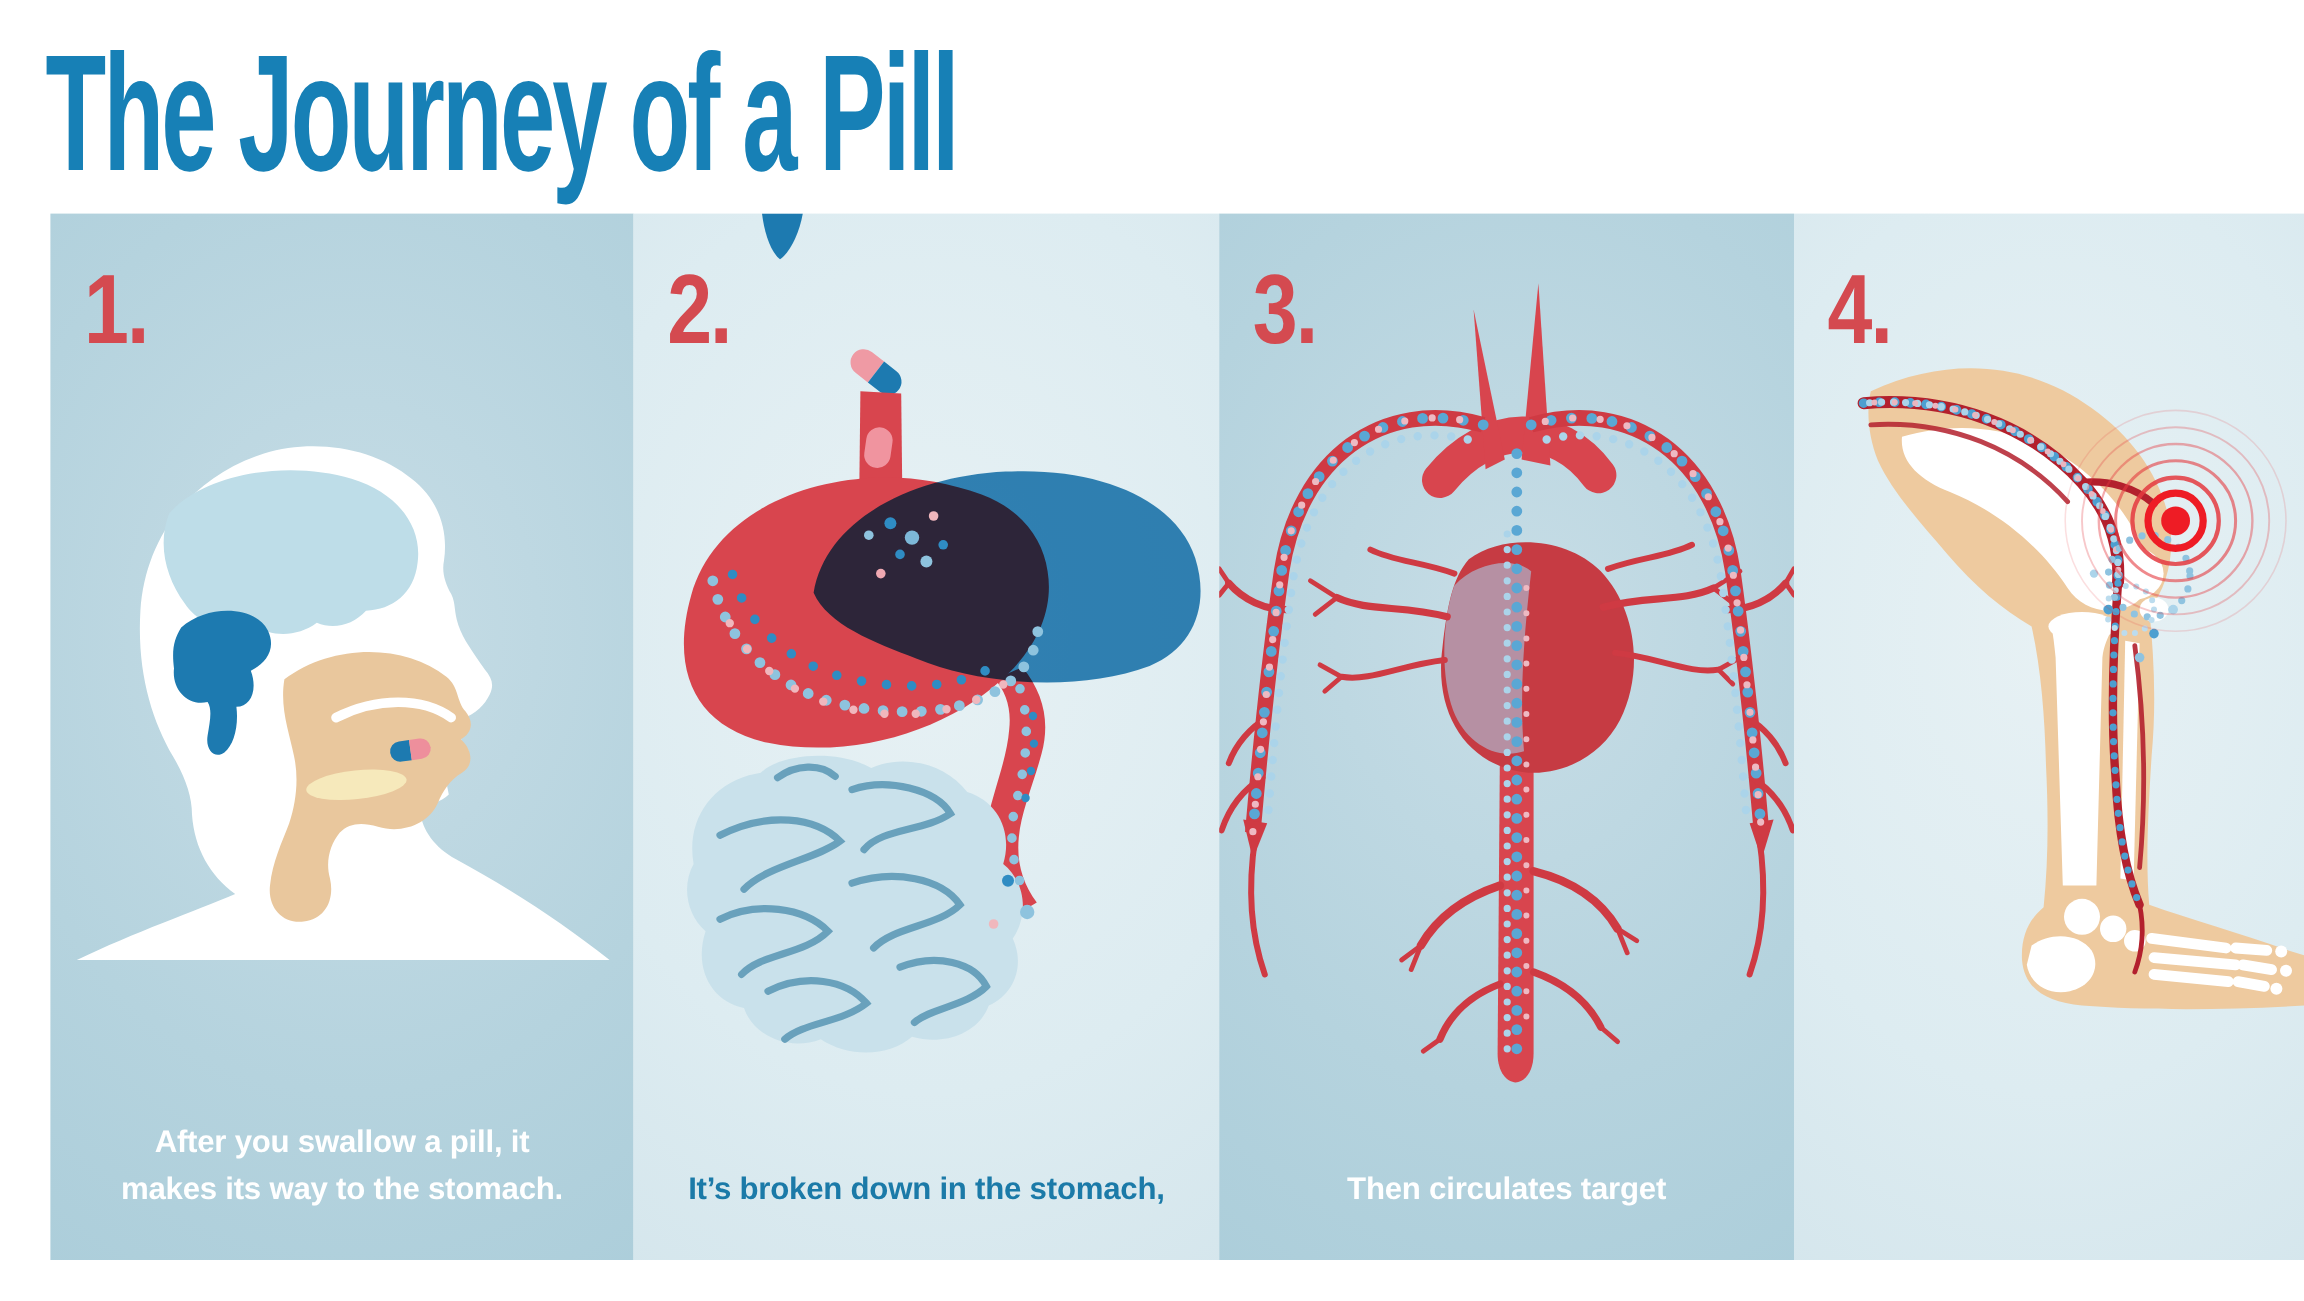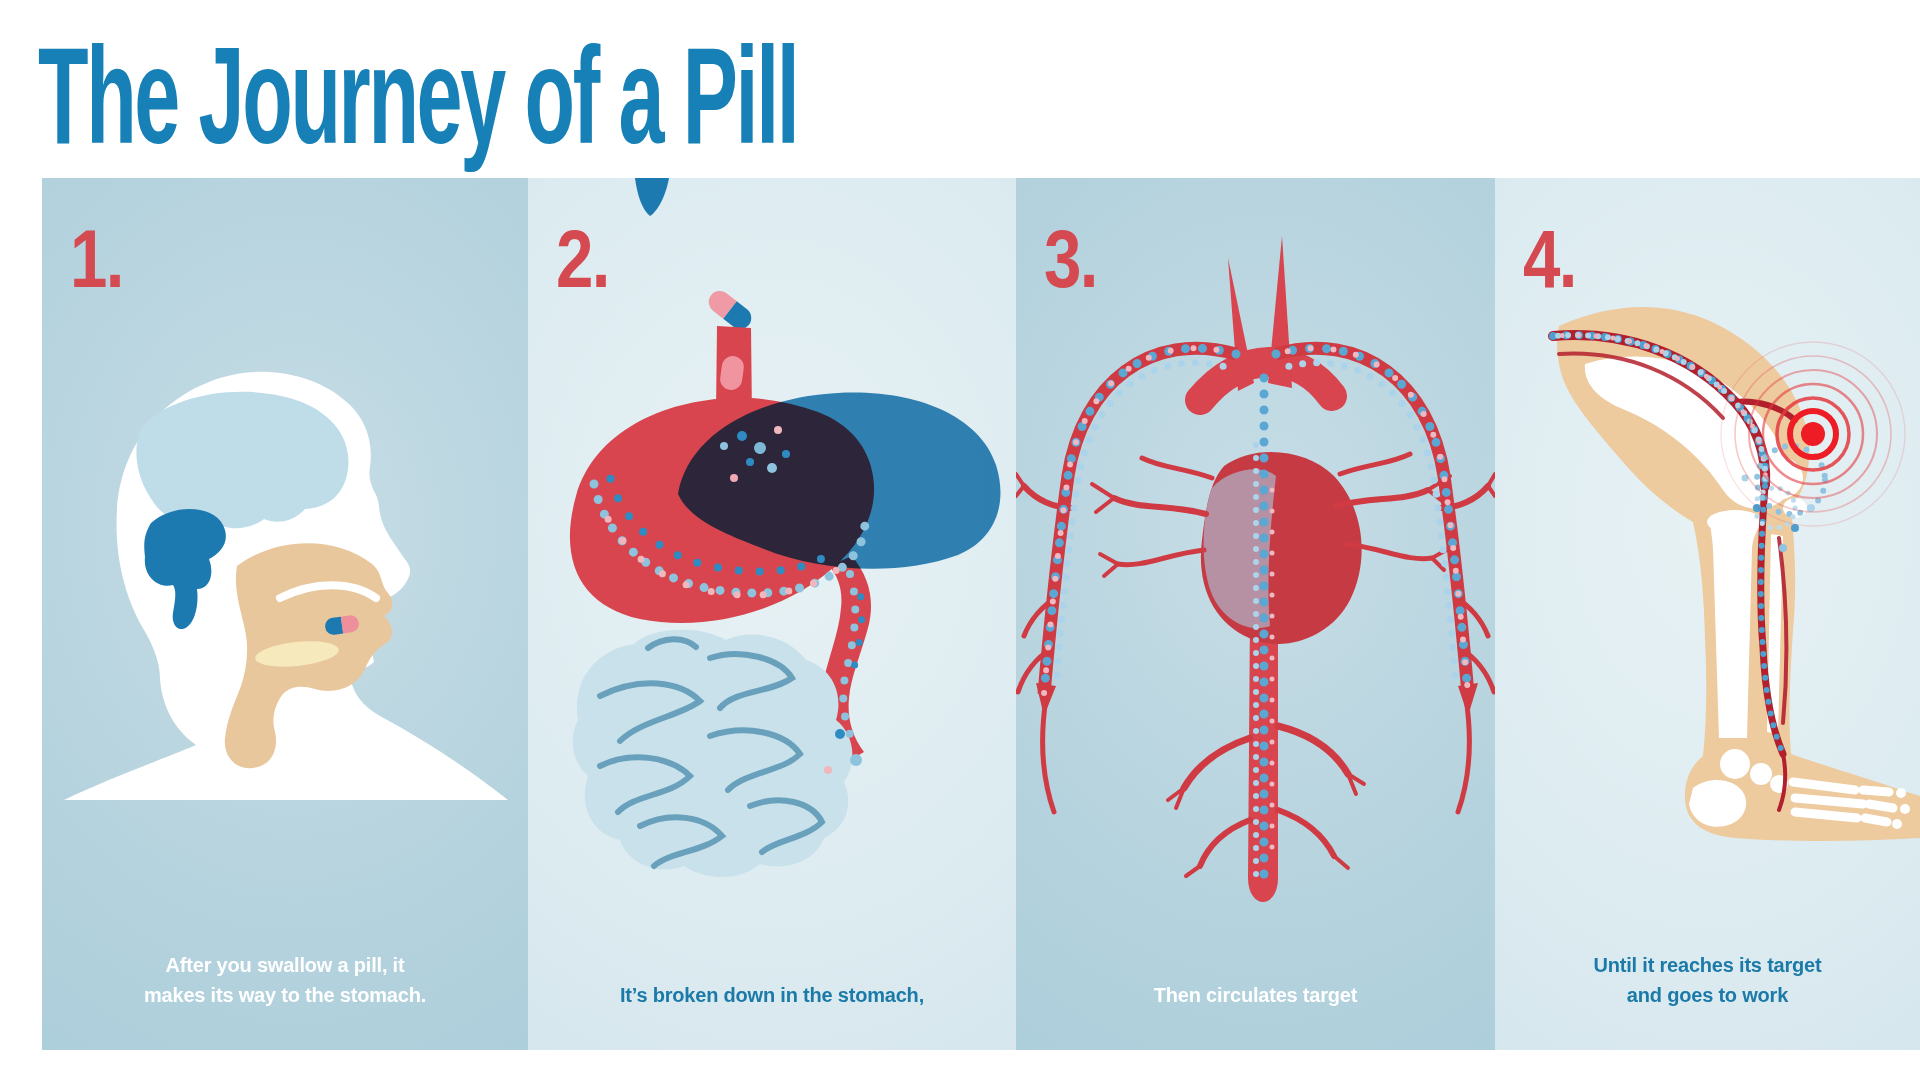--- a/index.html
+++ b/index.html
@@ -25,21 +25,21 @@
   #panel-2{left:528px;width:488px;}
   #panel-3{left:1016px;width:479px;}
   #panel-4{left:1495px;width:425px;}
   .step-num{
     position:absolute;top:40px;left:28px;
     font-size:82px;line-height:1;font-weight:bold;color:#d44a50;
     letter-spacing:-2px;transform:scaleX(.82);transform-origin:left top;
   }
   .caption{
     position:absolute;left:8px;right:8px;bottom:40px;
-    text-align:center;font-weight:bold;font-size:20px;line-height:1.5;
+    text-align:center;font-weight:bold;font-size:26px;line-height:1.5;
     letter-spacing:-0.2px;
     margin-top:12px;
   }
   .caption.on-dark{color:#ffffff;}
   .caption.on-light{color:#1b7aa8;}
   svg.illus{position:absolute;left:0;top:0;width:100%;height:100%;display:block;}
 </style>
 </head>
 <body>
 
@@ -296,19 +296,15 @@
         <circle cx="318" cy="256" r="92" stroke="#e43a40" stroke-width="1.3" fill="none" opacity="0.16"></circle>
         <circle cx="318" cy="256" r="78" stroke="#e43a40" stroke-width="1.6" fill="none" opacity="0.28"></circle>
         <circle cx="318" cy="256" r="64" stroke="#e43a40" stroke-width="2" fill="none" opacity="0.42"></circle>
         <circle cx="318" cy="256" r="50" stroke="#e43a40" stroke-width="2.5" fill="none" opacity="0.6"></circle>
         <circle cx="318" cy="256" r="36" stroke="#e43a40" stroke-width="3.5" fill="none" opacity="0.85"></circle>
         <circle cx="318" cy="256" r="23" stroke="#ee1c25" stroke-width="6" fill="none"></circle>
         <circle cx="318" cy="256" r="12" fill="#ee1c25"></circle>
       </g>
     </svg>
     <div class="step-num">4.</div>
-    <div class="caption on-light">
-      <div>Until it reaches its target</div>
-      <div>and goes to work</div>
-    </div>
   </div>
 
 </div>
 
 </body></html>

